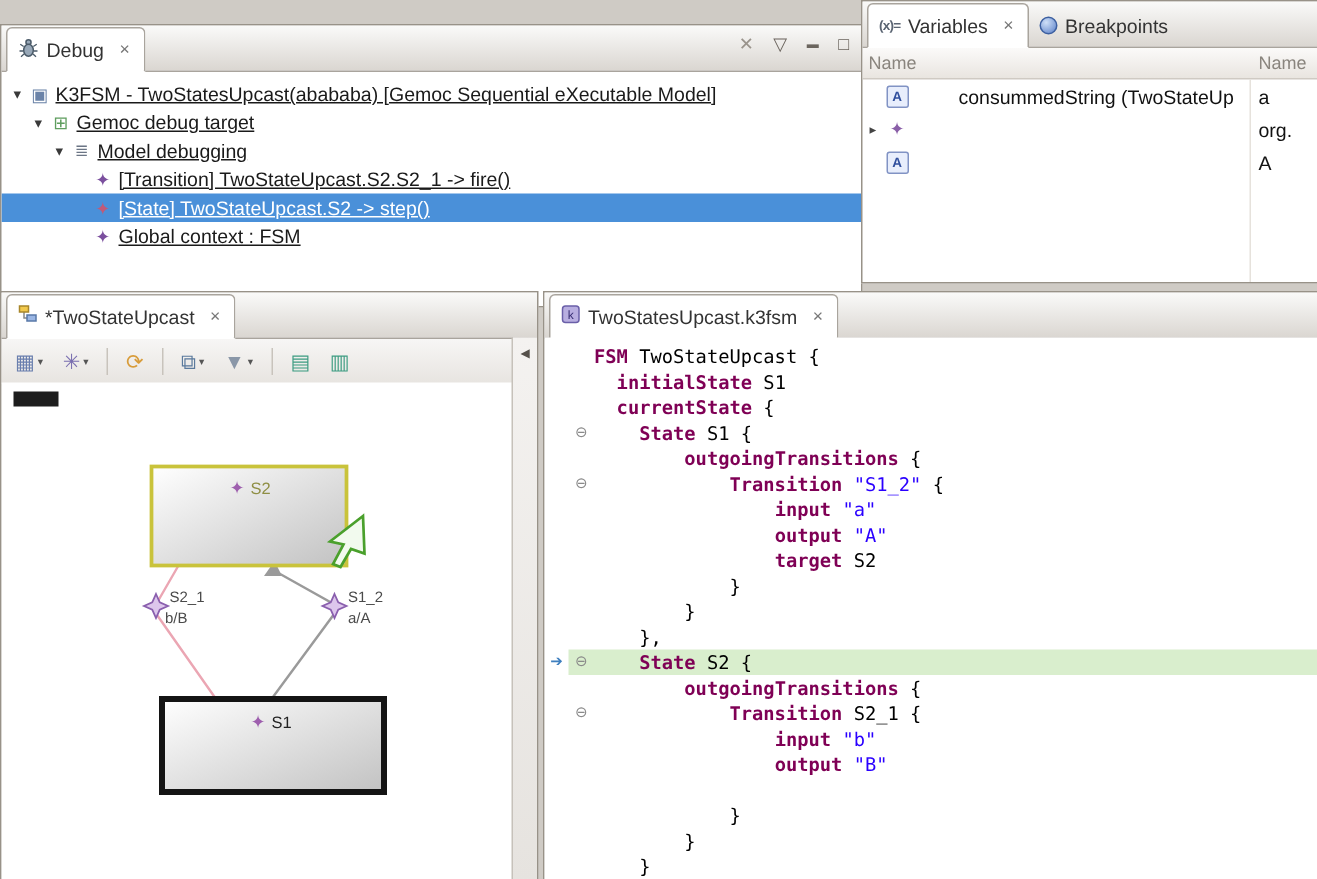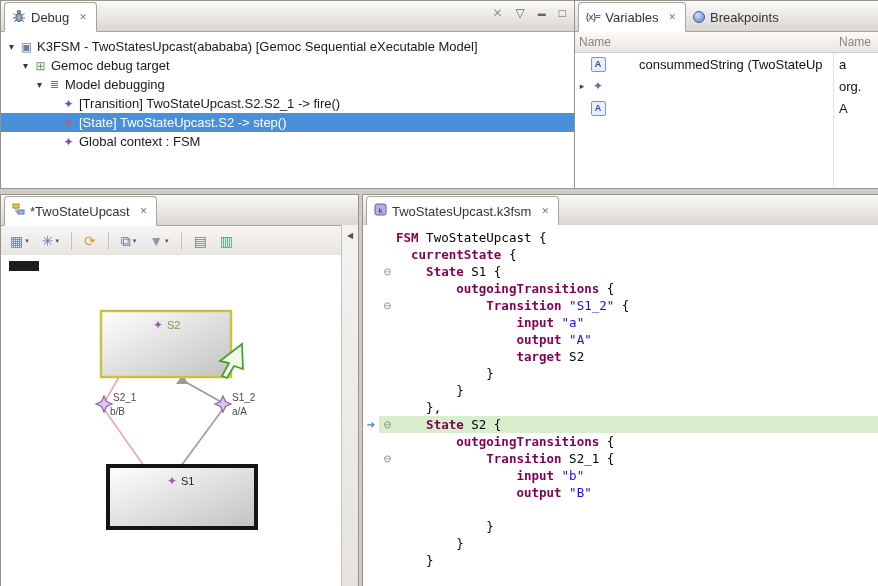--- a/index.html
+++ b/index.html
@@ -2,21 +2,21 @@
 <html style="--selection: #4a90d9; --keyword: #7f0055; --string: #2a00ff; --current-line: #d9eecd; --state-sel-border: #c9c33b; --trans-pink: #eba6b3; --trans-gray: #9a9a9a; --sparkle: #9e5fae; --cursor-green: #4aa02c;"><head>
 <meta charset="utf-8">
 <style>
   html,body{margin:0;padding:0;}
   body{
     width:878px;height:586px;position:relative;overflow:hidden;
     background:#cfcbc5;font-family:"Liberation Sans",sans-serif;
     -webkit-font-smoothing:antialiased;
   }
   .panel{position:absolute;background:#fff;border:1px solid #989288;overflow:hidden;}
-  .debug-panel{left:0;top:0;width:573px;height:187px;}
+  .debug-panel{left:0;top:16px;width:573px;height:187px;}
   .vars-panel{left:574px;top:0;width:304px;height:187px;}
   .diagram-panel{left:0;top:194px;width:357px;height:392px;}
   .editor-panel{left:362px;top:194px;width:516px;height:392px;}
 
   .tabbar{height:30px;background:linear-gradient(#fafaf9,#dad6d1);
     border-bottom:1px solid #a9a49d;display:flex;align-items:flex-end;position:relative;}
   .tab{height:28px;display:flex;align-items:center;gap:5px;padding:0 7px;
     font-size:13px;color:#333;white-space:nowrap;}
   .tab.active{background:#fff;border:1px solid #a9a49d;border-bottom:1px solid #fff;
     border-radius:4px 4px 0 0;margin-left:3px;margin-bottom:-1px;}
@@ -30,21 +30,21 @@
   .tree-row.selected{background:var(--selection);color:#fff;}
   .twisty{width:13px;font-size:10px;color:#3a3a3a;text-align:center;flex:0 0 13px;}
   .tree-row.selected .twisty{color:#fff;}
   .node-icon{width:17px;text-align:center;font-size:12px;flex:0 0 17px;}
   .ic-model{color:#6b83a8;}
   .ic-target{color:#5f9e5f;}
   .ic-thread{color:#6b7585;font-size:11px;}
   .ic-sparkle-blue{color:#7b4f9e;}
   .ic-sparkle-red{color:#c05a78;}
   .ic-sparkle-purple{color:#7b4f9e;}
-  .tree-label{margin-left:2px;}
+  .tree-label{margin-left:2px;text-decoration:underline;}
 
   
   .tab .vartab-ic{font-size:9px;font-weight:bold;color:#5b6573;letter-spacing:-0.5px;}
   .bp-dot{width:10px;height:10px;border-radius:50%;
     background:radial-gradient(circle at 35% 30%,#cfe0f8,#5b80c8);border:1px solid #3c5fa0;}
   .vars-header{height:20px;display:flex;align-items:center;position:relative;
     background:linear-gradient(#fbfaf9,#e9e5e0);border-bottom:1px solid #cfcac3;
     font-size:12px;color:#8a857e;}
   .vars-header .col-name{padding-left:4px;}
   .vars-header .col-value{position:absolute;left:264px;}
@@ -285,20 +285,27 @@
         <span class="annot"></span>
         <span class="line-body">
           <span class="fold"></span>
           <span class="code-text"><span class="tok-kw">FSM</span><span class="tok-p"> TwoStateUpcast {</span></span>
         </span>
       </div>
       <div class="code-line">
         <span class="annot"></span>
         <span class="line-body">
           <span class="fold"></span>
+          <span class="code-text"><span class="tok-p">  </span><span class="tok-kw">initialState</span><span class="tok-p"> S1</span></span>
+        </span>
+      </div>
+      <div class="code-line">
+        <span class="annot"></span>
+        <span class="line-body">
+          <span class="fold"></span>
           <span class="code-text"><span class="tok-p">  </span><span class="tok-kw">currentState</span><span class="tok-p"> {</span></span>
         </span>
       </div>
       <div class="code-line">
         <span class="annot"></span>
         <span class="line-body">
           <span class="fold">⊖</span>
           <span class="code-text"><span class="tok-p">    </span><span class="tok-kw">State</span><span class="tok-p"> S1 {</span></span>
         </span>
       </div>

